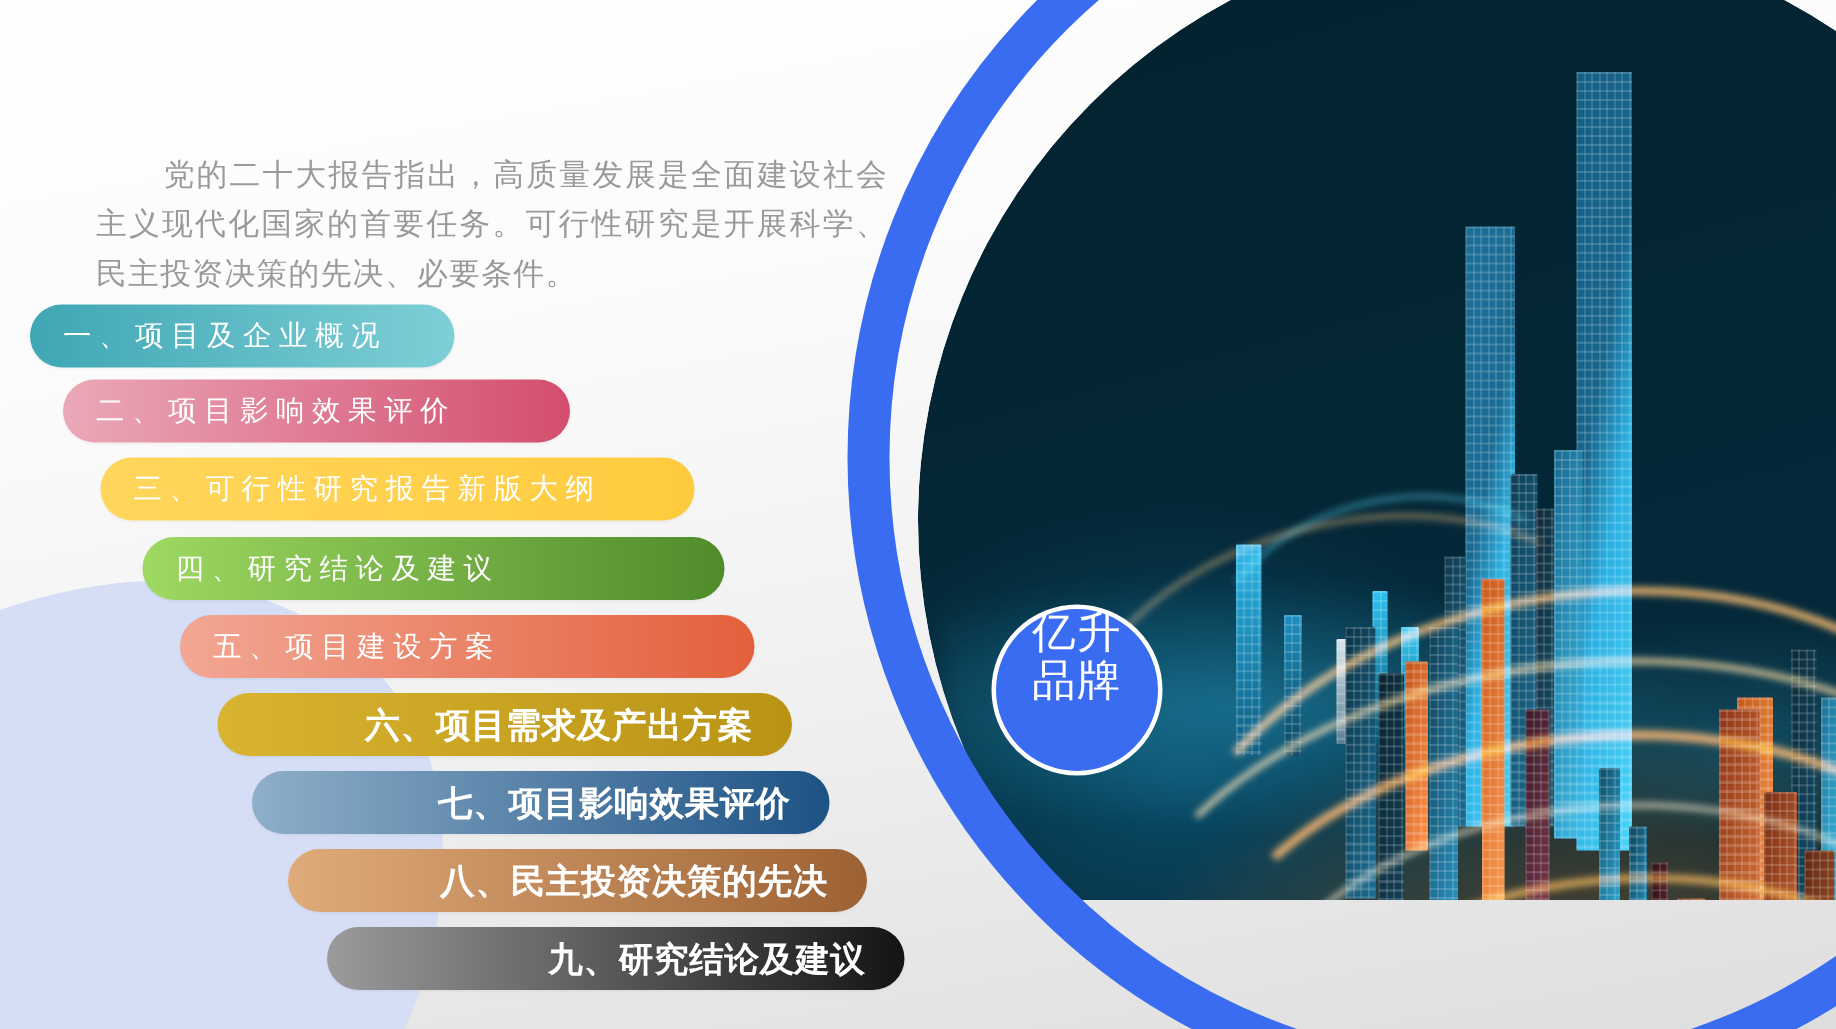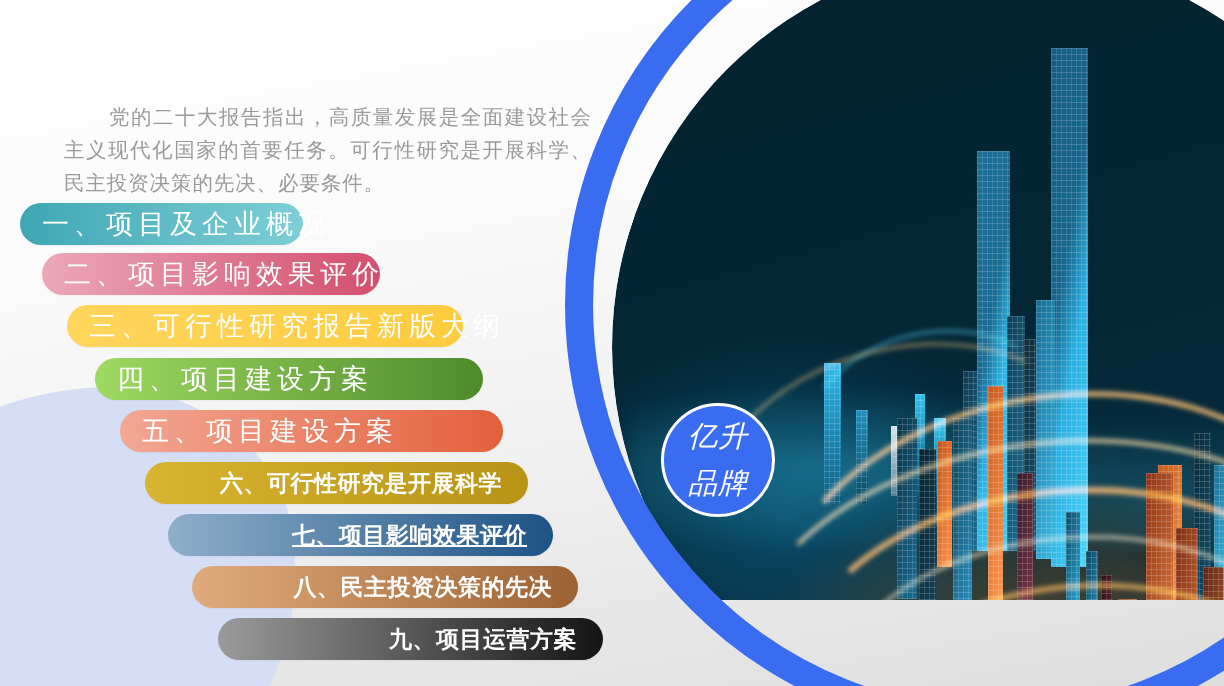--- a/index.html
+++ b/index.html
@@ -94,23 +94,22 @@
   
   .badge{
     position:absolute;
     left:661px; top:403px;
     width:114px; height:114px;
     border-radius:50%;
     background:#3a6cf2;
     border:3px solid #ffffff;
     z-index:6;
     display:flex; flex-direction:column;
-    align-items:center; justify-content:center;
-    gap:15px;
-    font-style:italic;
+    align-items:center; 
+    gap:1px;
   }
   .badge span{
     color:#ffffff;
     font-size:29px;
     line-height:1.08;
     font-weight:400;
     letter-spacing:1px;
     font-family:"DejaVu Sans","Liberation Sans",sans-serif;
   }
 
@@ -149,21 +148,21 @@
     height:42px;
     border-radius:21px;
     display:flex;
     align-items:center;
     color:#ffffff;
     white-space:nowrap;
     box-shadow:0 1px 2px rgba(0,0,0,.05);
   }
   
   .pill.sp{
-    font-size:27px;
+    font-size:19px;
     letter-spacing:5px;
     font-weight:400;
     padding-left:22px;
     font-family:"DejaVu Sans","Liberation Sans",sans-serif;
   }
   
   .pill.bd{
     font-size:23px;
     letter-spacing:.5px;
     font-weight:bold;
@@ -171,21 +170,21 @@
     padding-right:26px;
     font-family:"DejaVu Sans","Liberation Sans",sans-serif;
   }
 
   .p1{ left:20px;  width:283px; top:0px;   background:linear-gradient(90deg,#3fa6b4 0%,#7ecfd6 100%); }
   .p2{ left:42px;  width:338px; top:50px;  background:linear-gradient(90deg,#eba8b8 0%,#d34e6d 100%); }
   .p3{ left:67px;  width:396px; top:102px; background:linear-gradient(90deg,#ffd65c 0%,#ffcb3e 100%); }
   .p4{ left:95px;  width:388px; top:155px; background:linear-gradient(90deg,#9ed962 0%,#4f8b2a 100%); }
   .p5{ left:120px; width:383px; top:207px; background:linear-gradient(90deg,#f2a794 0%,#e3603c 100%); }
   .p6{ left:145px; width:383px; top:259px; background:linear-gradient(90deg,#d8b431 0%,#b99314 100%); }
-  .p7{ left:168px; width:385px; top:311px; background:linear-gradient(90deg,#8fafc9 0%,#1d5285 100%);text-decoration:underline; }
+  .p7{ left:168px; width:385px; top:311px; background:linear-gradient(90deg,#8fafc9 0%,#1d5285 100%); }
   .p8{ left:192px; width:386px; top:363px; background:linear-gradient(90deg,#e0ab7b 0%,#9d6233 100%); }
   .p9{ left:218px; width:385px; top:415px; background:linear-gradient(90deg,#9b9b9b 0%,#141414 100%); }
 </style>
 </head>
 <body>
 
 <div id="stage">
 
   <div class="blob"></div>
 
@@ -251,21 +250,21 @@
   </div>
 
   <div class="left">
     <div class="para">党的二十大报告指出，高质量发展是全面建设社会主义现代化国家的首要任务。可行性研究是开展科学、民主投资决策的先决、必要条件。</div>
   </div>
 
   <div class="pills">
     <div class="pill sp p1">一、项目及企业概况</div>
     <div class="pill sp p2">二、项目影响效果评价</div>
     <div class="pill sp p3">三、可行性研究报告新版大纲</div>
-    <div class="pill sp p4">四、项目建设方案</div>
+    <div class="pill sp p4">四、研究结论及建议</div>
     <div class="pill sp p5">五、项目建设方案</div>
-    <div class="pill bd p6">六、可行性研究是开展科学</div>
+    <div class="pill bd p6">六、项目需求及产出方案</div>
     <div class="pill bd p7">七、项目影响效果评价</div>
     <div class="pill bd p8">八、民主投资决策的先决</div>
-    <div class="pill bd p9">九、项目运营方案</div>
+    <div class="pill bd p9">九、研究结论及建议</div>
   </div>
 
 </div>
 
 </body></html>

